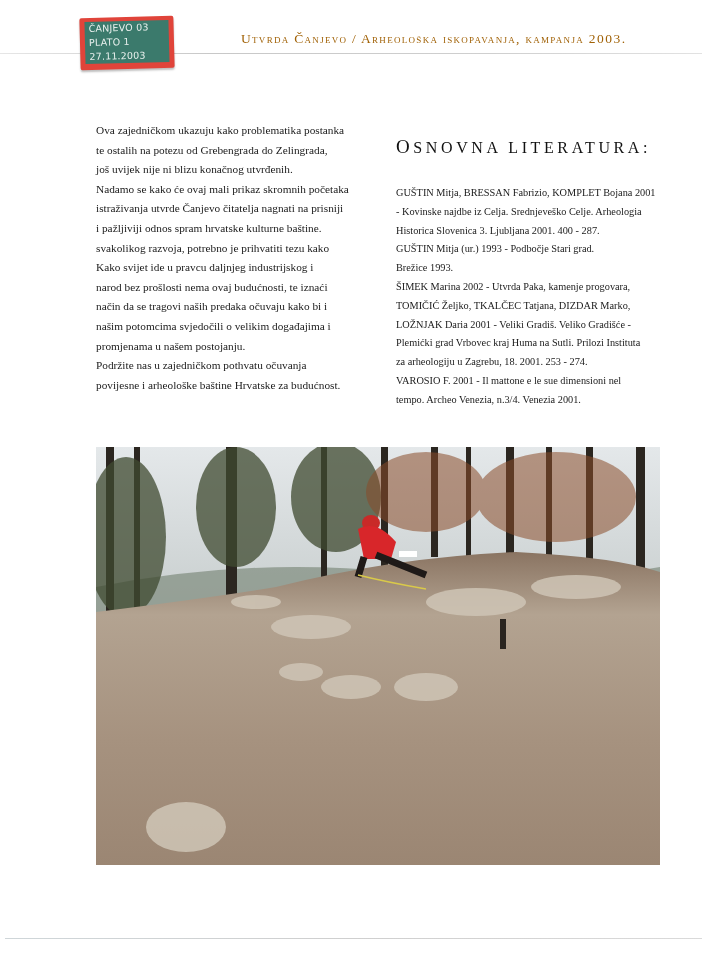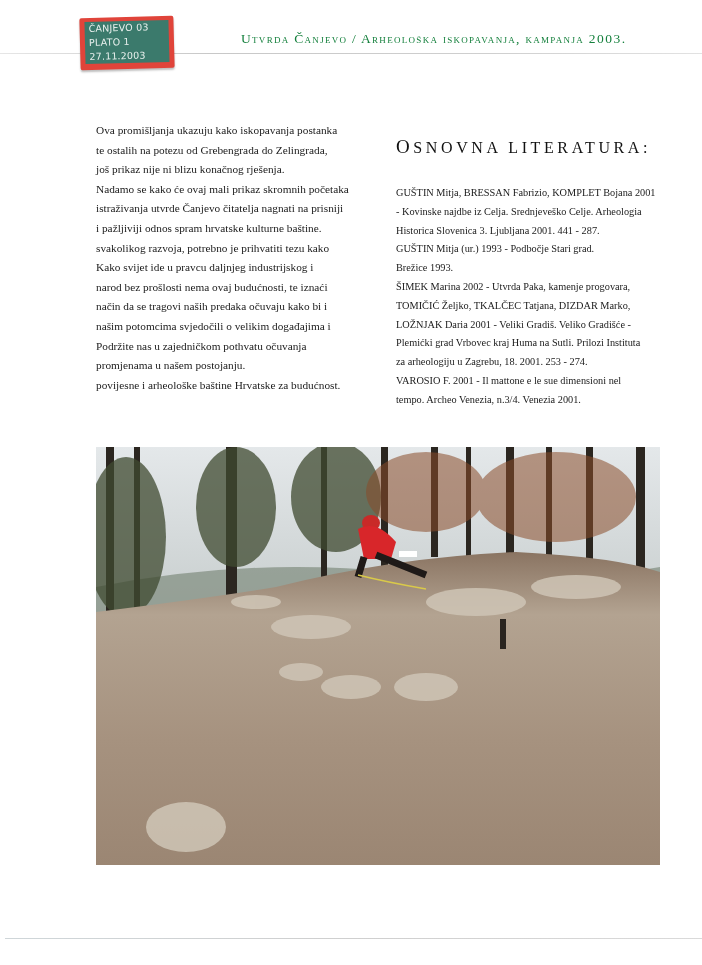--- a/index.html
+++ b/index.html
@@ -18,21 +18,21 @@
     }
     .slate-inner {
       position: absolute; left: 5px; top: 4px; right: 5px; bottom: 6px;
       background: #3b7a6c; color: #e9f1ee;
       font-family: "DejaVu Sans", sans-serif; font-size: 9.5px; line-height: 14px;
       padding: 0 0 0 4px; letter-spacing: 0.2px;
     }
     .slate-inner div { white-space: nowrap; }
     .running-head {
       position: absolute; left: 241px; top: 31px; width: 430px;
-      font-size: 13.5px; letter-spacing: 1.3px; font-variant: small-caps; color: #15803d;
+      font-size: 13.5px; letter-spacing: 1.3px; font-variant: small-caps; color: #a16207;
       white-space: nowrap;
     }
     .running-head .year { letter-spacing: 1.5px; }
     .col-left {
       position: absolute; left: 96px; top: 121px; width: 272px;
       font-size: 11.3px; line-height: 19.6px; color: #1a1a1a;
     }
     .col-left .line { white-space: nowrap; }
     .col-right { position: absolute; left: 396px; top: 120px; width: 280px; }
     .lit-title {
@@ -64,42 +64,42 @@
     <div>27.11.2003</div>
   </div>
 </div>
 
 <div class="running-head">
   <span>Utvrda Čanjevo / Arheološka iskopavanja, kampanja</span>
   <span class="year">2003.</span>
 </div>
 
 <div class="col-left">
-  <div class="line">Ova promišljanja ukazuju kako iskopavanja postanka</div>
+  <div class="line">Ova zajedničkom ukazuju kako problematika postanka</div>
   <div class="line">te ostalih na potezu od Grebengrada do Zelingrada,</div>
-  <div class="line">još prikaz nije ni blizu konačnog rješenja.</div>
+  <div class="line">još uvijek nije ni blizu konačnog utvrđenih.</div>
   <div class="line">Nadamo se kako će ovaj mali prikaz skromnih početaka</div>
   <div class="line">istraživanja utvrde Čanjevo čitatelja nagnati na prisniji</div>
   <div class="line">i pažljiviji odnos spram hrvatske kulturne baštine.</div>
   <div class="line">svakolikog razvoja, potrebno je prihvatiti tezu kako</div>
   <div class="line">Kako svijet ide u pravcu daljnjeg industrijskog i</div>
   <div class="line">narod bez prošlosti nema ovaj budućnosti, te iznaći</div>
   <div class="line">način da se tragovi naših predaka očuvaju kako bi i</div>
   <div class="line">našim potomcima svjedočili o velikim događajima i</div>
+  <div class="line">promjenama u našem postojanju.</div>
   <div class="line">Podržite nas u zajedničkom pothvatu očuvanja</div>
-  <div class="line">promjenama u našem postojanju.</div>
   <div class="line">povijesne i arheološke baštine Hrvatske za budućnost.</div>
 </div>
 
 <div class="col-right">
   <div class="lit-title"><span class="cap">O</span><span>SNOVNA LITERATURA:</span></div>
   <div class="lit-list">
     <div class="line">GUŠTIN Mitja, BRESSAN Fabrizio, KOMPLET Bojana 2001</div>
     <div class="line">- Kovinske najdbe iz Celja. Srednjeveško Celje. Arheologia</div>
-    <div class="line">Historica Slovenica 3. Ljubljana 2001. 441 - 287.</div>
+    <div class="line">Historica Slovenica 3. Ljubljana 2001. 400 - 287.</div>
     <div class="line">GUŠTIN Mitja (ur.) 1993 - Podbočje Stari grad.</div>
     <div class="line">Brežice 1993.</div>
     <div class="line">ŠIMEK Marina 2002 - Utvrda Paka, kamenje progovara,</div>
     <div class="line">TOMIČIĆ Željko, TKALČEC Tatjana, DIZDAR Marko,</div>
     <div class="line">LOŽNJAK Daria 2001 - Veliki Gradiš. Veliko Gradišće -</div>
     <div class="line">Plemićki grad Vrbovec kraj Huma na Sutli. Prilozi Instituta</div>
     <div class="line">za arheologiju u Zagrebu, 18. 2001. 253 - 274.</div>
     <div class="line">VAROSIO F. 2001 - Il mattone e le sue dimensioni nel</div>
     <div class="line">tempo. Archeo Venezia, n.3/4. Venezia 2001.</div>
   </div>

